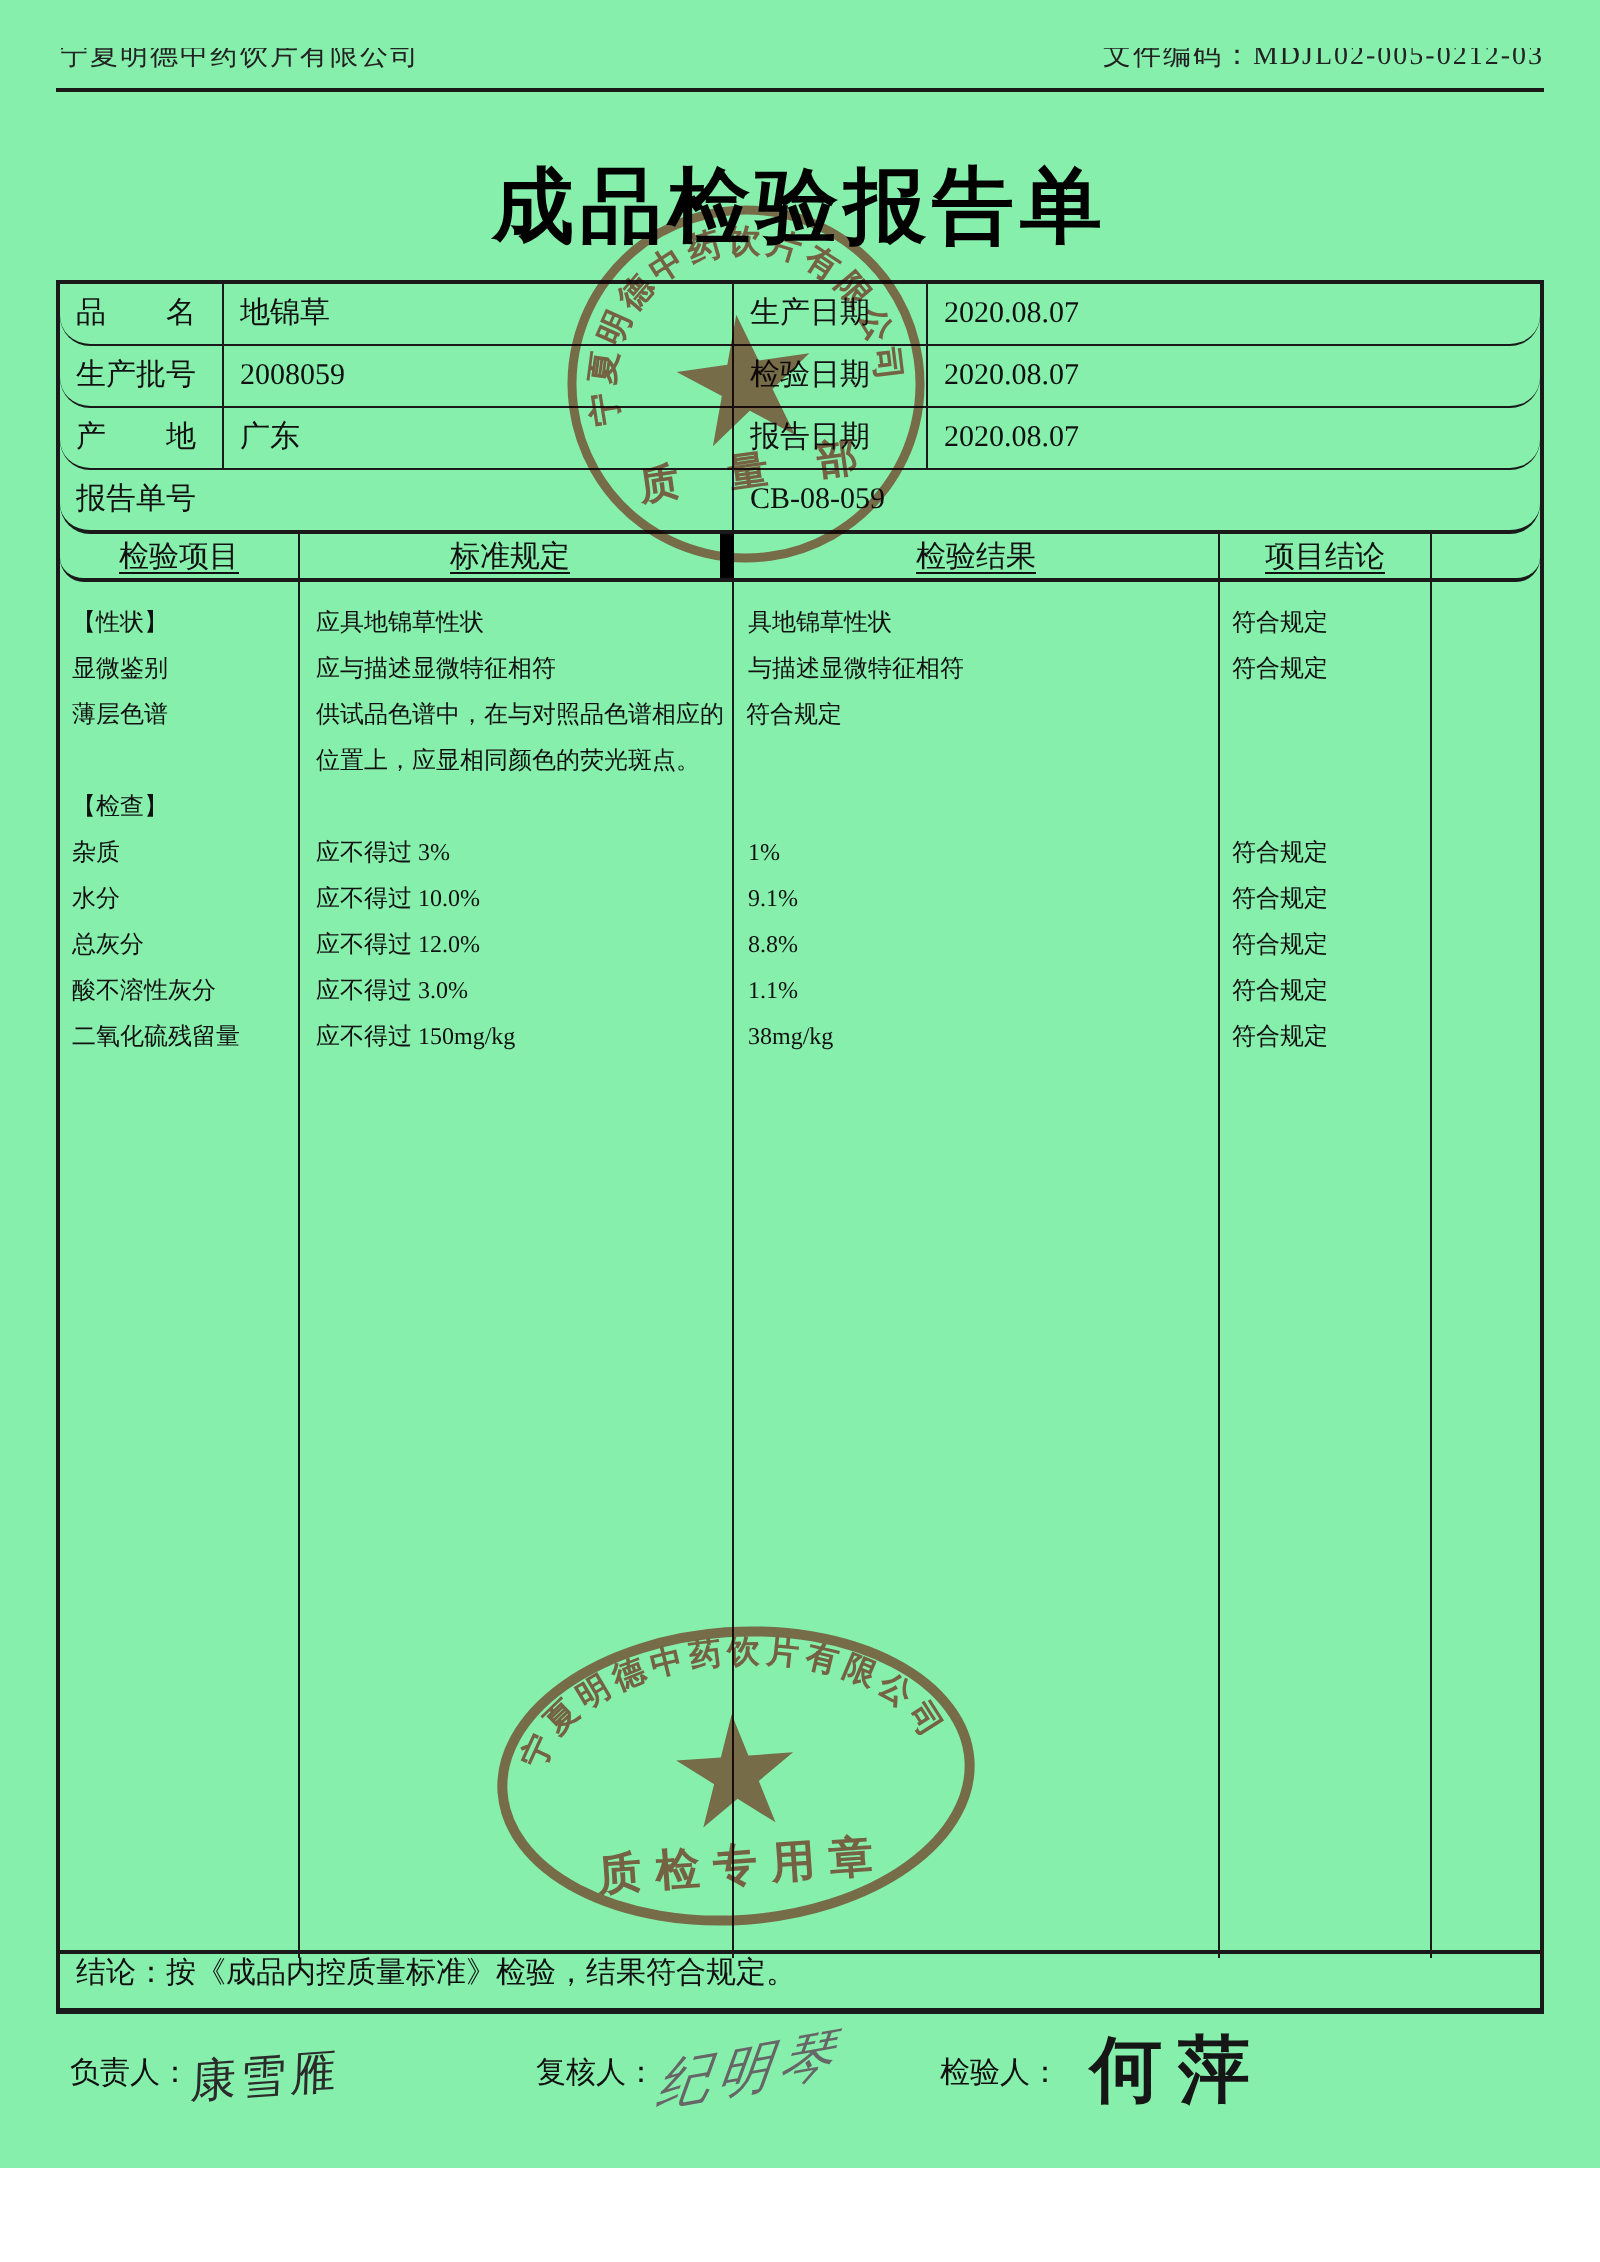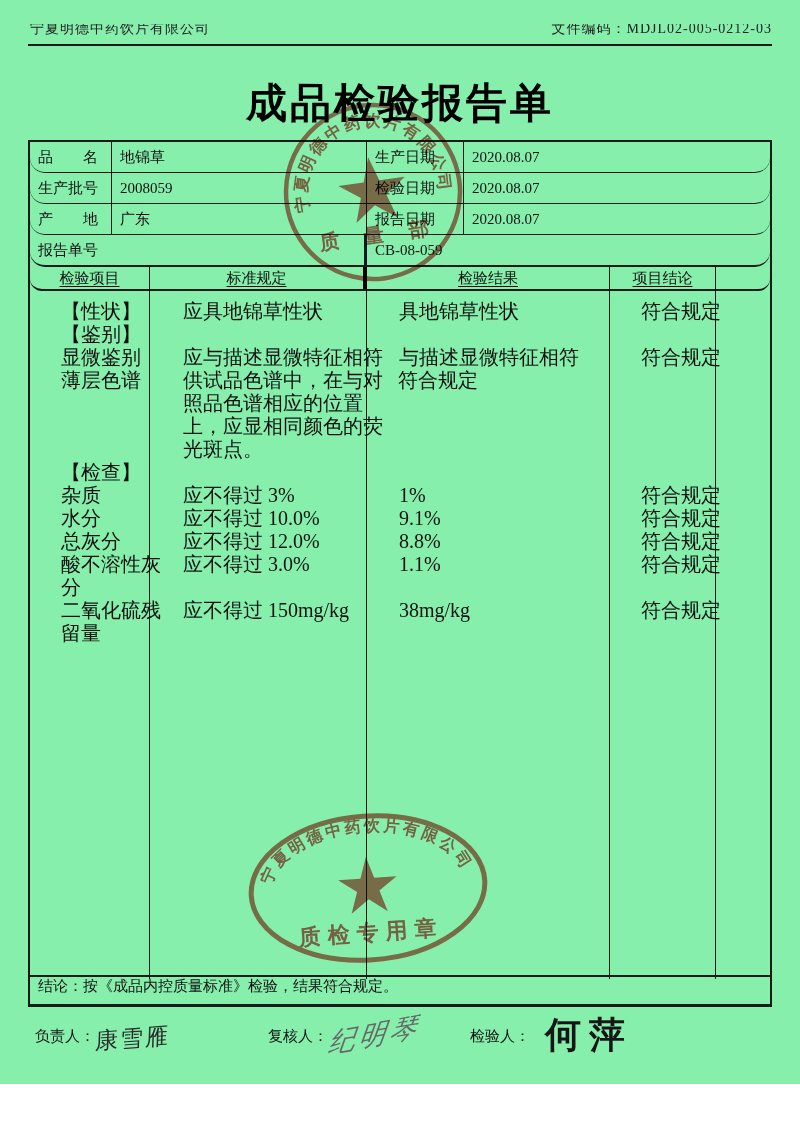--- a/index.html
+++ b/index.html
@@ -20,32 +20,32 @@
   .qc-table { position:absolute; left:28px; top:140px; width:744px; height:837px;
               border:2px solid #1a1a1a; font-size:15px; }
   .trow { display:flex; border-bottom:1px solid #1a1a1a; align-items:center;border-radius:15px; }
   .cell { padding:0 8px; line-height:20px; }
   .c-lab1 { width:82px;  border-right:1px solid #1a1a1a; align-self:stretch; display:flex; align-items:center; }
   .c-val1 { width:255px; border-right:1px solid #1a1a1a; align-self:stretch; display:flex; align-items:center; }
   .c-lab2 { width:97px;  border-right:1px solid #1a1a1a; align-self:stretch; display:flex; align-items:center; }
   .c-val2 { flex:1; }
   .r-info { height:31px; }
   .r-repno { height:32px; border-bottom:2px solid #1a1a1a; }
-  .c-repno-lab { width:337px; border-right:3px solid #0f172a; align-self:stretch; display:flex; align-items:center; }
+  .c-repno-lab { width:337px; border-right:1px solid #0f172a; align-self:stretch; display:flex; align-items:center; }
   .r-colhead { height:24px; border-bottom:2px solid #1a1a1a; font-size:15px; }
   .hcell { text-align:center; align-self:stretch; display:flex; align-items:center; justify-content:center; }
   .hcell span { text-decoration:underline; text-underline-offset:3px; }
   .h1 { width:120px; border-right:1px solid #1a1a1a; }
-  .h2 { width:217px; border-right:4px solid #000000; }
+  .h2 { width:217px; border-right:7px solid #000000; }
   .h3 { width:243px; border-right:1px solid #1a1a1a; }
   .h4 { width:106px; border-right:1px solid #1a1a1a;text-align:right; }
   .h5 { flex:1; }
 
   
-  .items { position:relative; height:688px; font-size:20px; line-height:23px; padding-top:9px;padding-left:25px; }
+  .items { position:relative; height:688px; font-size:12px; line-height:23px; padding-top:9px; }
   .vline { position:absolute; top:0; bottom:0; width:1px; background:#1a1a1a; }
   .vl1 { left:119px; } .vl2 { left:336px; } .vl3 { left:579px; } .vl4 { left:685px; }
   .irow { display:flex; align-items:flex-start; }
   .i-item { width:120px; padding-left:6px; }
   .i-std  { width:217px; padding-left:8px; padding-right:4px; }
   .i-res  { width:243px; padding-left:7px; padding-right:4px; }
   .i-con  { width:106px; padding-left:6px; }
 
   
   .conclusion { position:absolute; left:28px; top:975px; width:744px; height:32px;
@@ -127,26 +127,20 @@
       <div class="vline vl3"></div>
       <div class="vline vl4"></div>
 
       <div class="irow">
         <div class="i-item">【性状】</div>
         <div class="i-std">应具地锦草性状</div>
         <div class="i-res">具地锦草性状</div>
         <div class="i-con">符合规定</div>
       </div>
       <div class="irow">
-        <div class="i-item">【鉴别】</div>
-        <div class="i-std"></div>
-        <div class="i-res"></div>
-        <div class="i-con"></div>
-      </div>
-      <div class="irow">
         <div class="i-item">显微鉴别</div>
         <div class="i-std">应与描述显微特征相符</div>
         <div class="i-res">与描述显微特征相符</div>
         <div class="i-con">符合规定</div>
       </div>
       <div class="irow">
         <div class="i-item">薄层色谱</div>
         <div class="i-std">供试品色谱中，在与对照品色谱相应的位置上，应显相同颜色的荧光斑点。</div>
         <div class="i-con">符合规定</div>
       </div>

